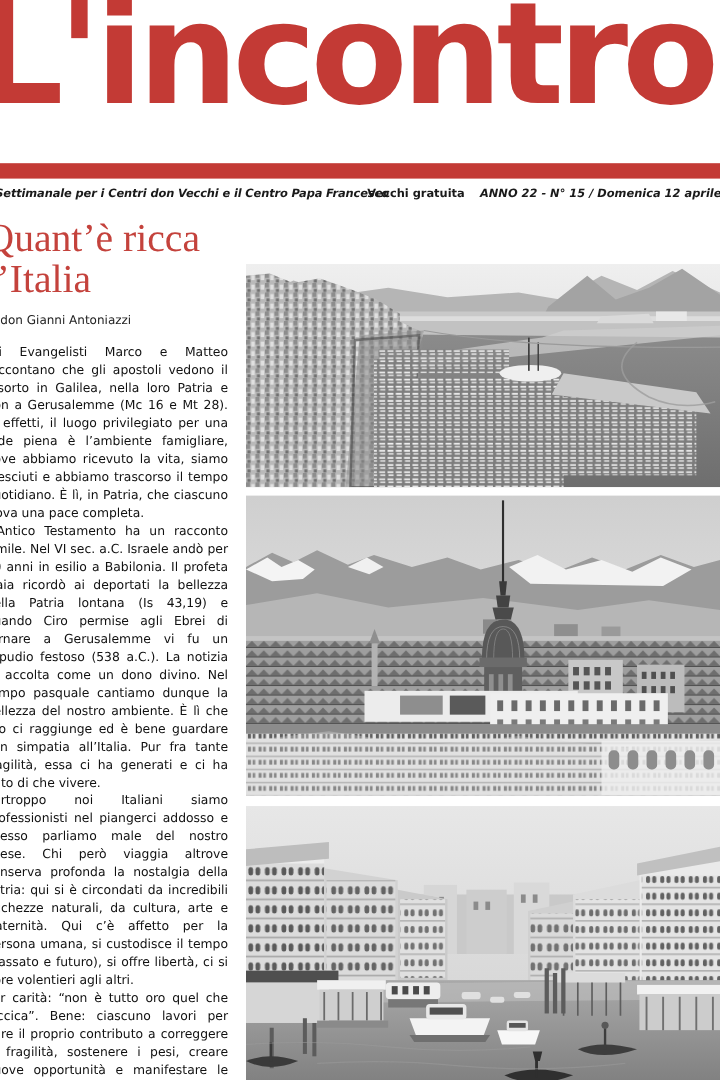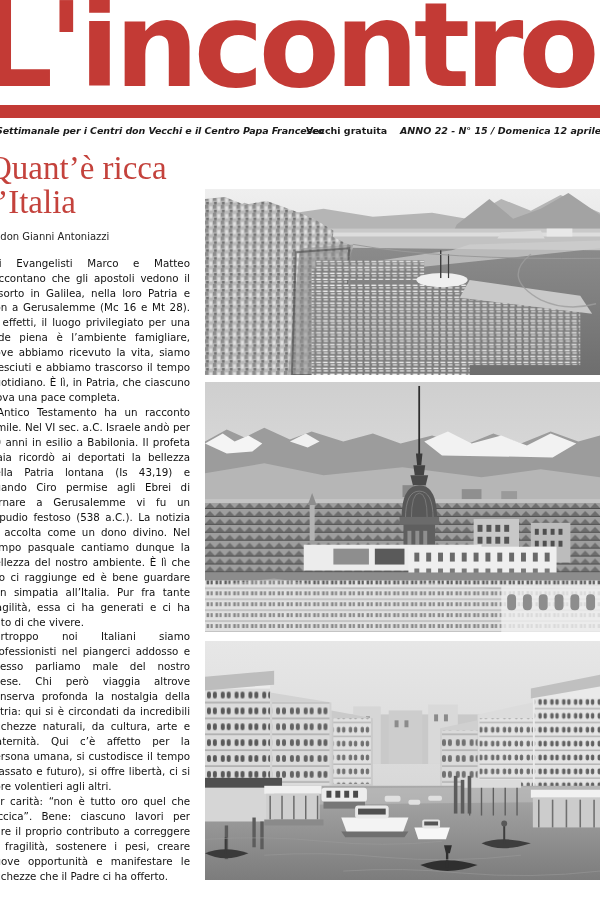--- a/index.html
+++ b/index.html
@@ -13,21 +13,21 @@
     height: 900px;
     overflow: hidden;
     font-family: "Liberation Sans", sans-serif;
     color: #1a1a1a;
     position: relative;
   }
 
   
   .masthead {
     position: relative;
-    height: 118px;
+    height: 149px;
     overflow: hidden;
   }
   .masthead-logo {
     position: absolute;
     left: -22px;
     top: -14px;
     font-family: "DejaVu Sans", sans-serif;
     font-weight: 700;
     font-size: 118px;
     letter-spacing: -5px;

